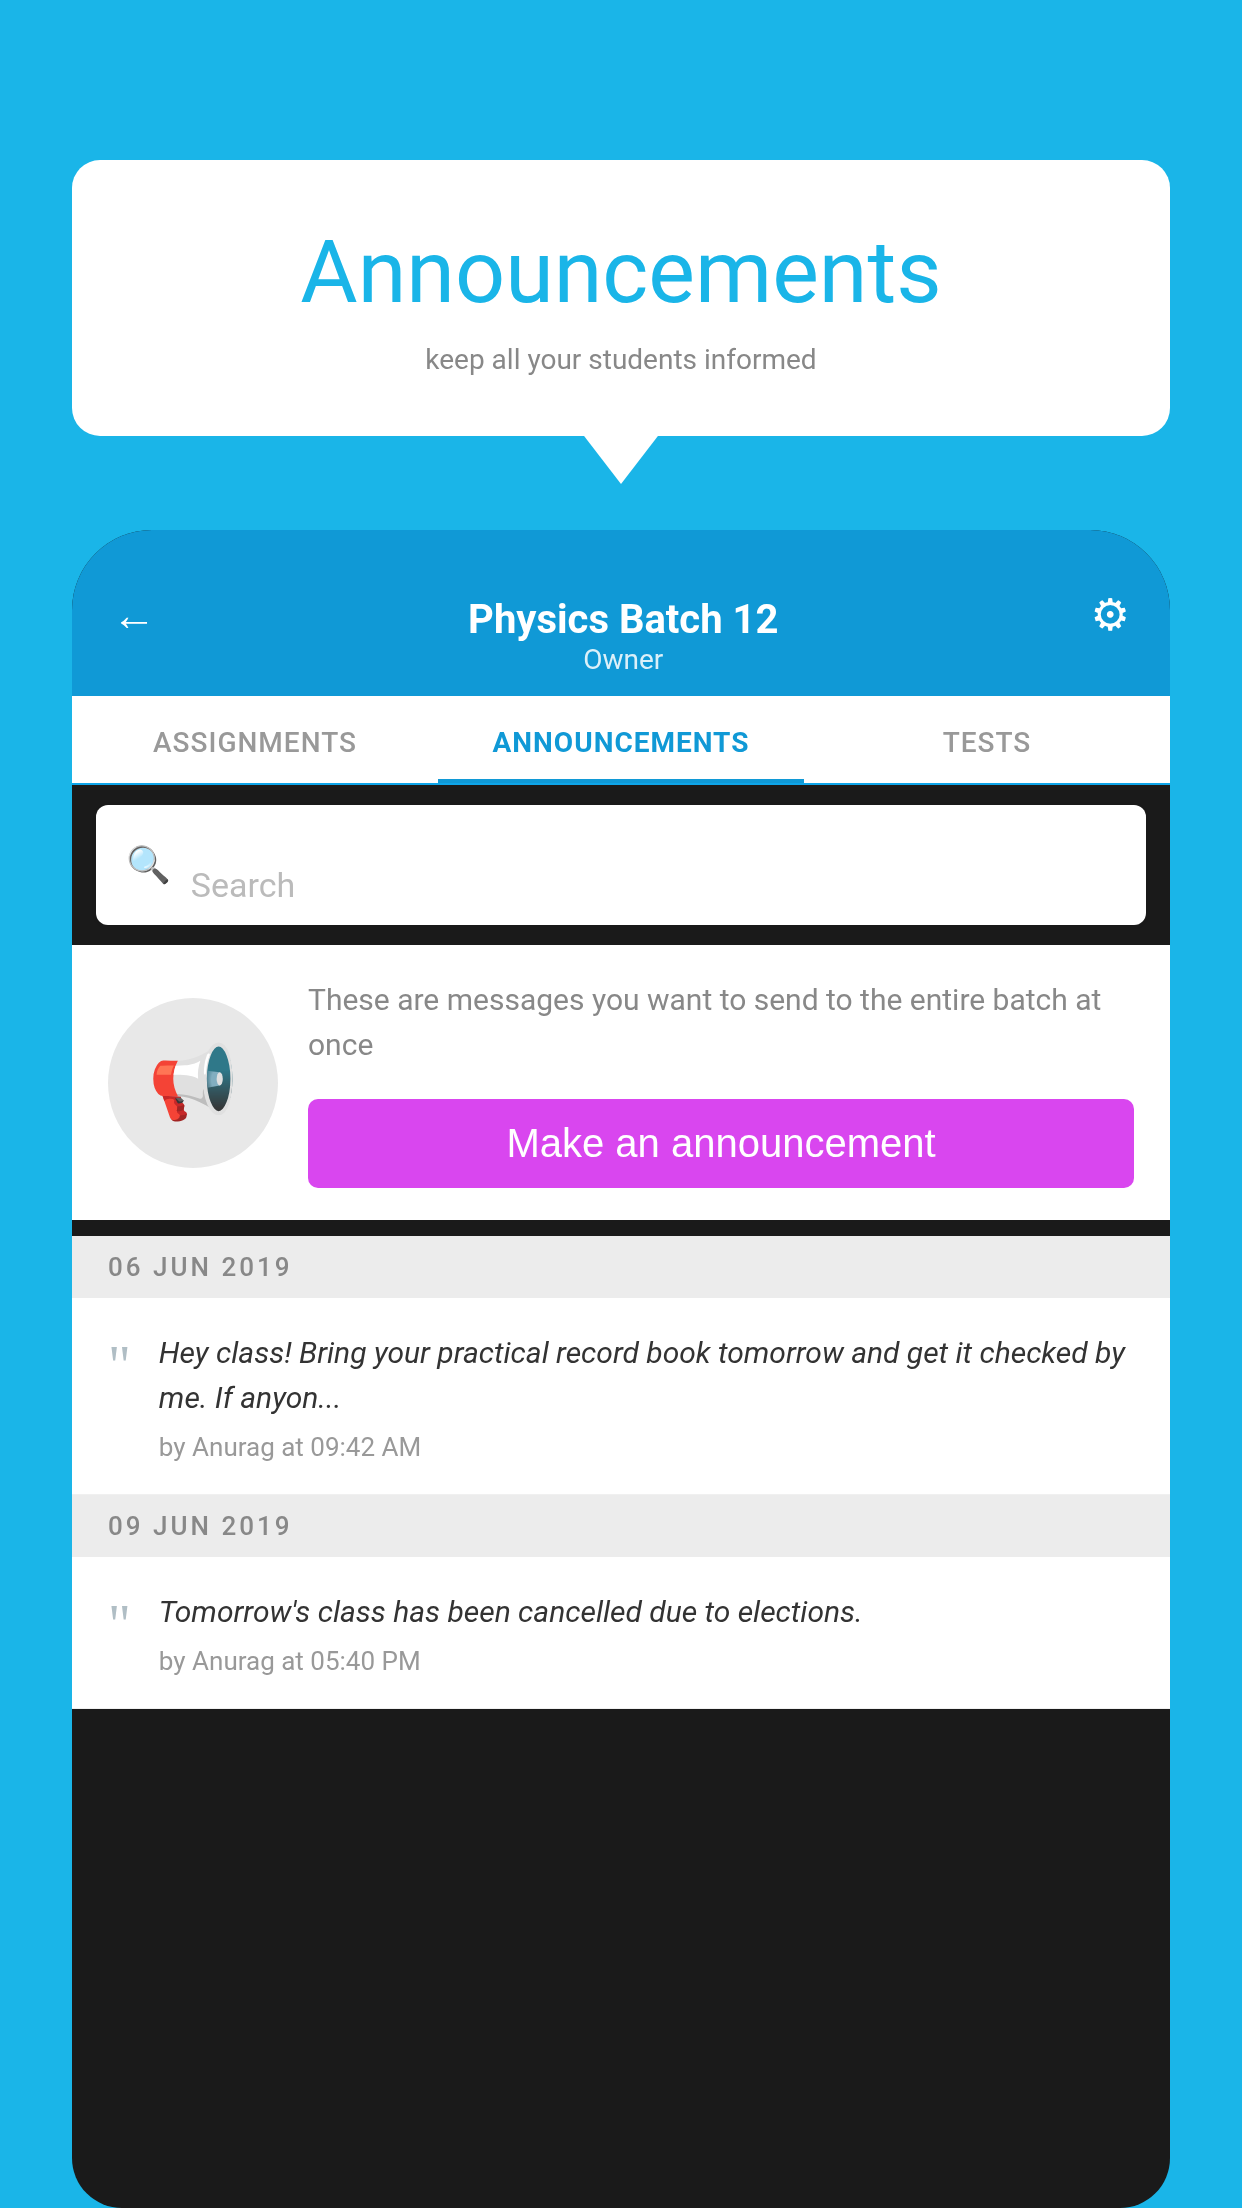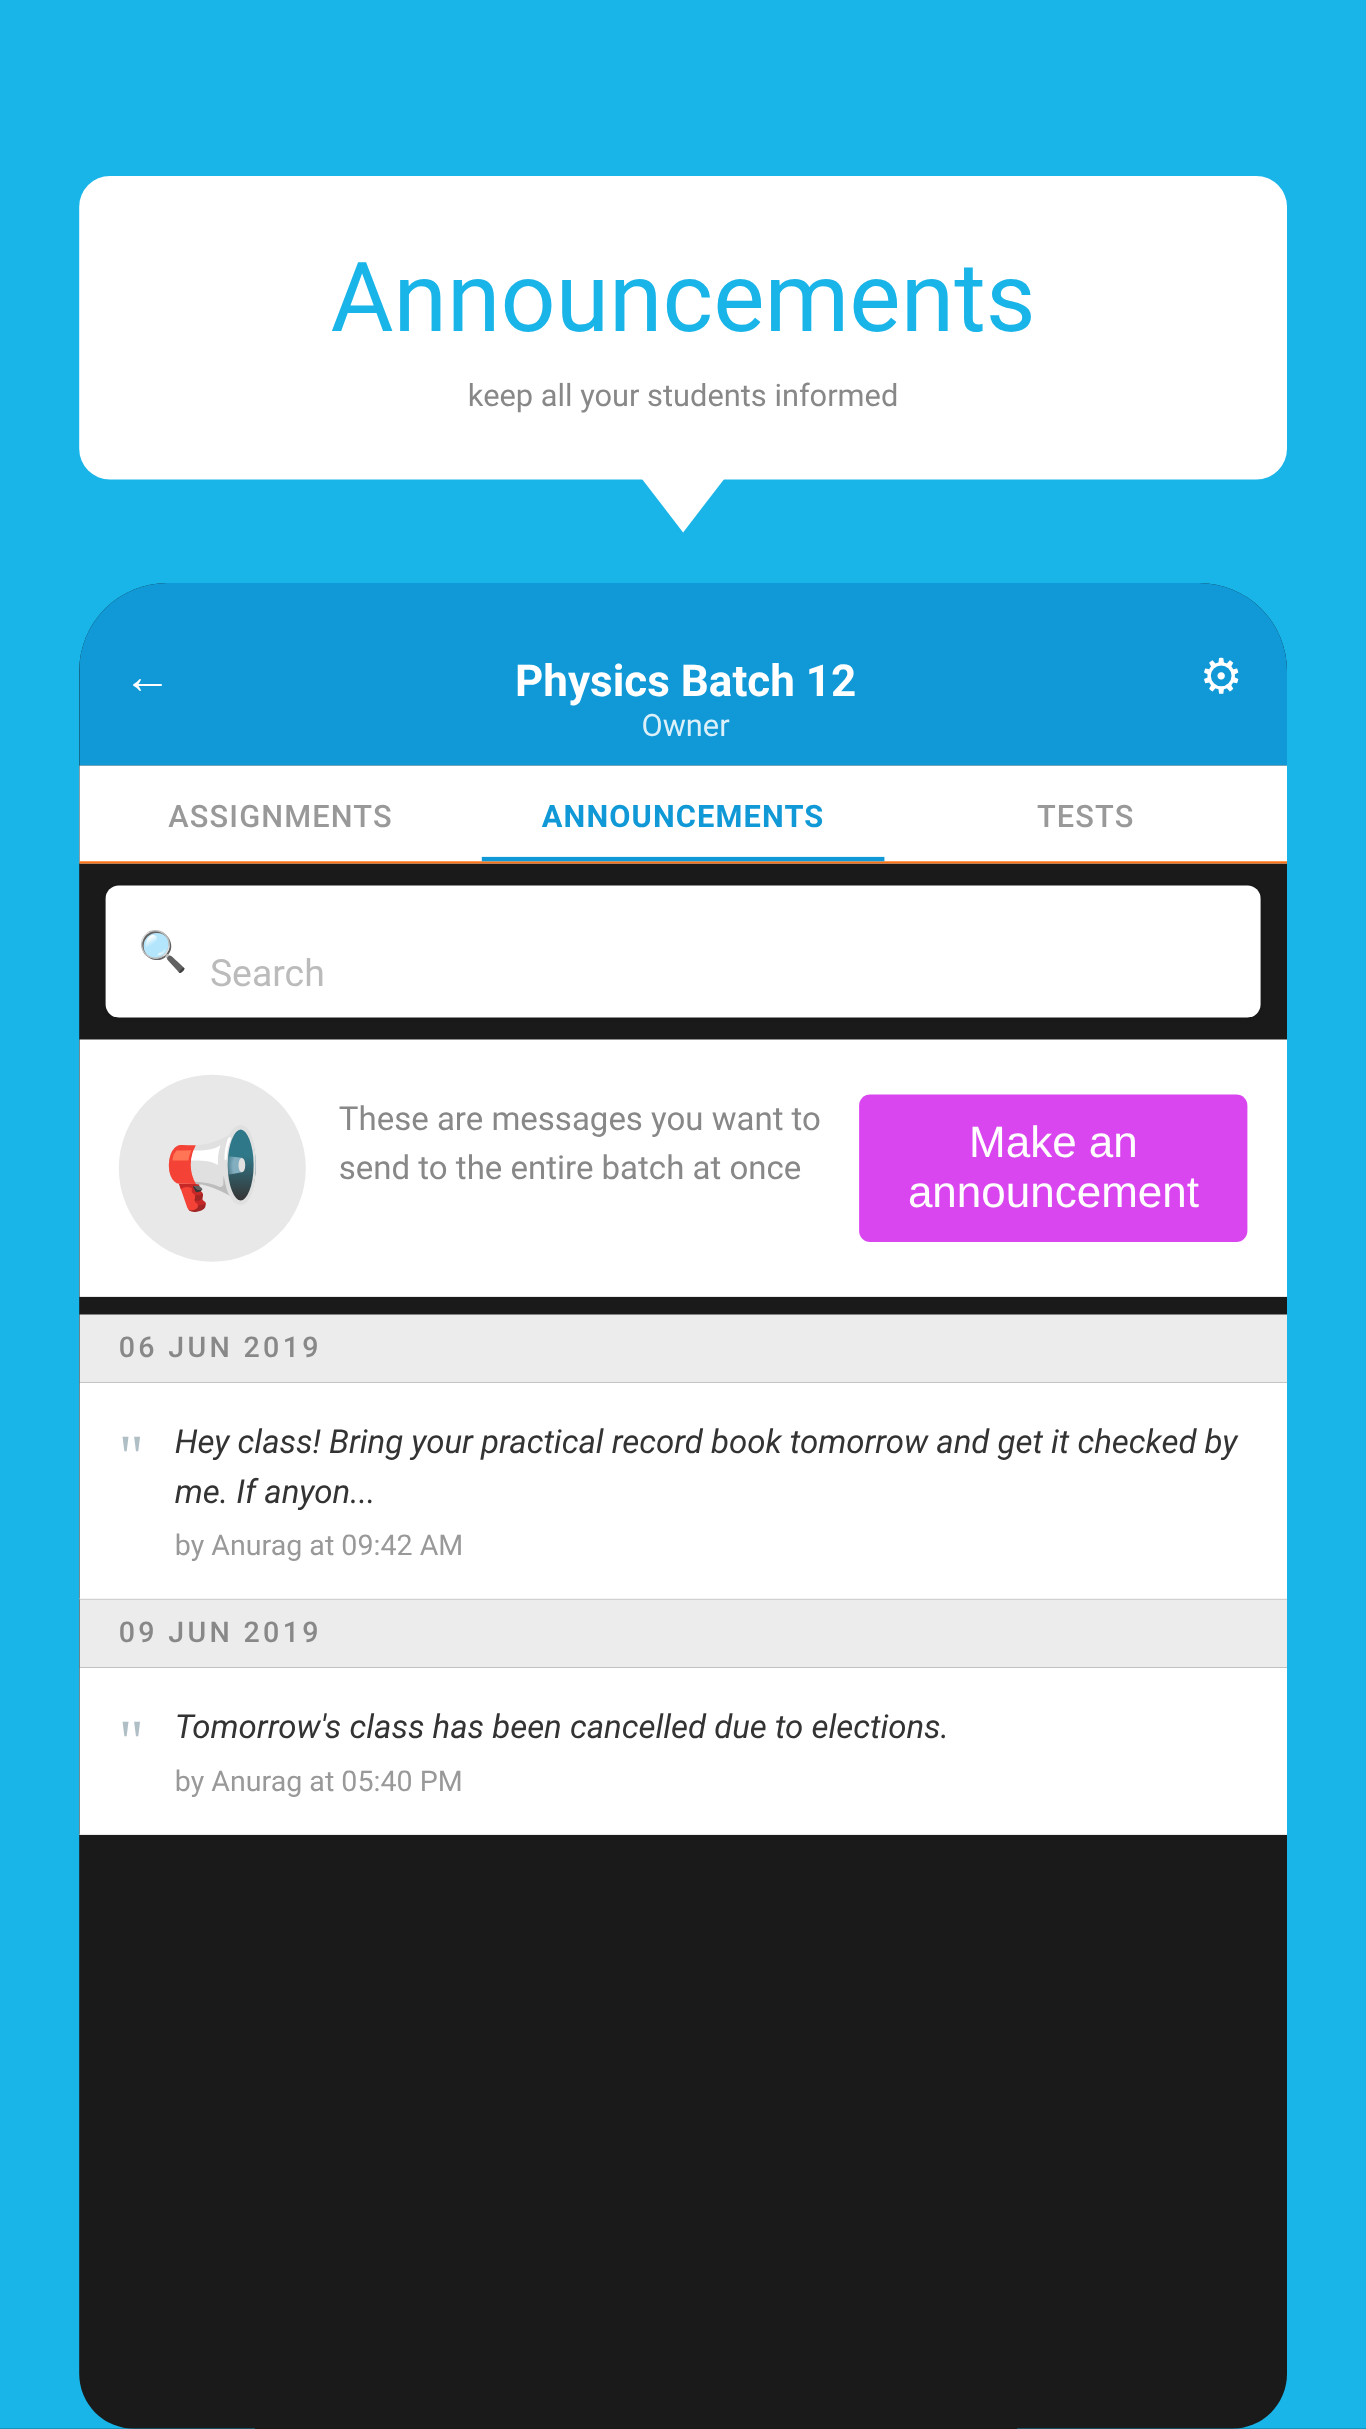--- a/index.html
+++ b/index.html
@@ -155,21 +155,21 @@
     .header-gear {
       color: white;
       font-size: 44px;
       cursor: pointer;
     }
 
     
     .tabs-bar {
       background: white;
       display: flex;
-      border-bottom: 2px solid #f97316;
+      border-bottom: 2px solid #0ea5e9;
     }
 
     .tab-item {
       flex: 1;
       text-align: center;
       padding: 30px 20px 24px;
       font-size: 28px;
       color: #999;
       font-weight: 500;
       letter-spacing: 1px;
@@ -237,21 +237,22 @@
     }
 
     .megaphone-icon {
       font-size: 72px;
       color: #607d8b;
     }
 
     .promo-right {
       flex: 1;
       display: flex;
-      gap: 20px;
+      flex-direction: column;
+      gap: 32px;
     }
 
     .promo-description {
       color: #888;
       font-size: 30px;
       line-height: 1.5;
     }
 
     .make-announcement-btn {
       background: #d946ef;

